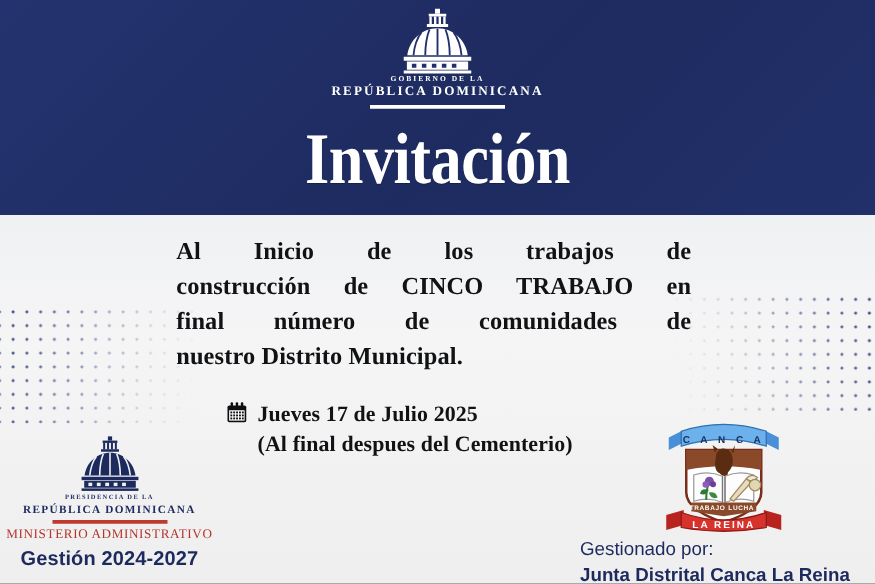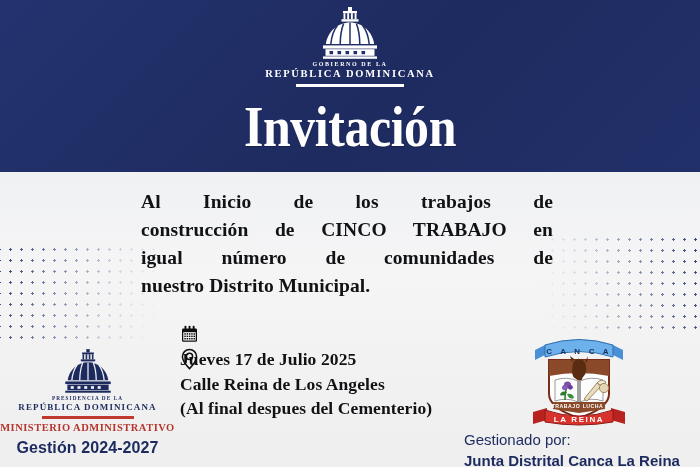--- a/index.html
+++ b/index.html
@@ -73,37 +73,37 @@
     font-size:19.5px;
     line-height:28px;
     color:#111214;
     letter-spacing:.1px;
   }
   .lead > span{display:block;text-align-last:justify;}
   .lead > span.last{text-align-last:left;}
 
   
   .details{position:absolute;left:180px;top:147px;width:360px;}
-  .drow{display:flex;align-items:flex-start;height:25px;flex-direction:column;}
+  .drow{display:flex;align-items:flex-start;height:25px;}
   .dicon{width:26px;flex:0 0 26px;display:flex;align-items:center;justify-content:flex-start;line-height:0;padding-top:2px;}
   .dtext{
     font-family:"Liberation Serif", serif;
     font-weight:700;font-size:17.5px;line-height:24px;color:#111214;
     white-space:nowrap;letter-spacing:.1px;
   }
   .dtext.sub{margin-left:0;}
   .drow.sub{margin-top:-1px;}
 
   
   .bl{position:absolute;left:0;top:176px;width:175px;text-align:center;}
   .bl-dome{line-height:0;}
   .bl-l1{font-family:"Liberation Serif", serif;font-size:5.2px;font-weight:700;letter-spacing:1.1px;color:#1d2a5e;margin-top:1px;}
   .bl-l2{font-family:"Liberation Serif", serif;font-size:9px;font-weight:700;letter-spacing:1.1px;color:#1d2a5e;margin-top:1px;}
   .bl-rule{width:92px;height:2.6px;background:#c0392f;margin:4px auto 3px;}
-  .bl-l3{font-family:"Liberation Serif", serif;font-size:10.5px;font-weight:700;letter-spacing:.5px;color:#b5352c;}
+  .bl-l3{font-family:"Liberation Serif", serif;font-size:10.5px;font-weight:400;letter-spacing:.5px;color:#b5352c;}
   .bl-l4{font-family:"Liberation Sans", sans-serif;font-size:16px;font-weight:700;color:#1d2a5e;margin-top:6px;letter-spacing:.1px;}
 
   
   .br{position:absolute;right:6px;top:160px;width:230px;text-align:left;}
   .br-emblem{line-height:0;display:flex;justify-content:center;}
   .br-l1{font-family:"Liberation Sans", sans-serif;font-size:15px;font-weight:400;color:#1d2a5e;margin-top:3px;}
   .br-l2{font-family:"Liberation Sans", sans-serif;font-size:15px;font-weight:700;color:#1d2a5e;margin-top:4px;}
 </style>
 </head>
 <body>
@@ -155,21 +155,21 @@
   </div>
 
   <div class="body">
 
     <div class="dots dots-left"></div>
     <div class="dots dots-right"></div>
 
     <div class="lead">
       <span>Al Inicio de los trabajos de</span>
       <span>construcción de CINCO TRABAJO en</span>
-      <span>igual número de comunidades de</span>
+      <span>final número de comunidades de</span>
       <span class="last">nuestro Distrito Municipal.</span>
     </div>
 
     <div class="details">
 
       <div class="drow">
         <div class="dicon">
           <svg width="19" height="19" viewBox="0 0 19 19">
             <rect x="2" y="3.4" width="15" height="13.4" rx="1.4" fill="#0d0e10"></rect>
             <rect x="3.3" y="7.2" width="12.4" height="8.3" fill="#ffffff"></rect>
@@ -192,29 +192,20 @@
               <rect x="8.9" y="13" width="1.5" height="1.5"></rect>
                 <rect x="11.2" y="13" width="1.5" height="1.5"></rect>
               <rect x="13.5" y="13" width="1.5" height="1.5"></rect>
             </g>
           </svg>
         </div>
         <div class="dtext">Jueves  17 de Julio 2025</div>
       </div>
 
 
-      <div class="drow">
-        <div class="dicon">
-          <svg width="19" height="22" viewBox="0 0 19 22">
-            <path d="M9.5 1.6c-4 0-7.1 3.1-7.1 7 0 5 7.1 12 7.1 12s7.1-7 7.1-12c0-3.9-3.1-7-7.1-7z" fill="none" stroke="#0d0e10" stroke-width="1.5"></path>
-            <circle cx="9.5" cy="8.4" r="3.1" fill="none" stroke="#0d0e10" stroke-width="1.5"></circle>
-          </svg>
-        </div>
-        <div class="dtext">Calle Reina de Los Angeles</div>
-      </div>
 
       <div class="drow sub">
         <div class="dicon"></div>
         <div class="dtext sub">(Al final despues del Cementerio)</div>
       </div>
 
     </div>
 
     <div class="bl">
       <div class="bl-dome">

